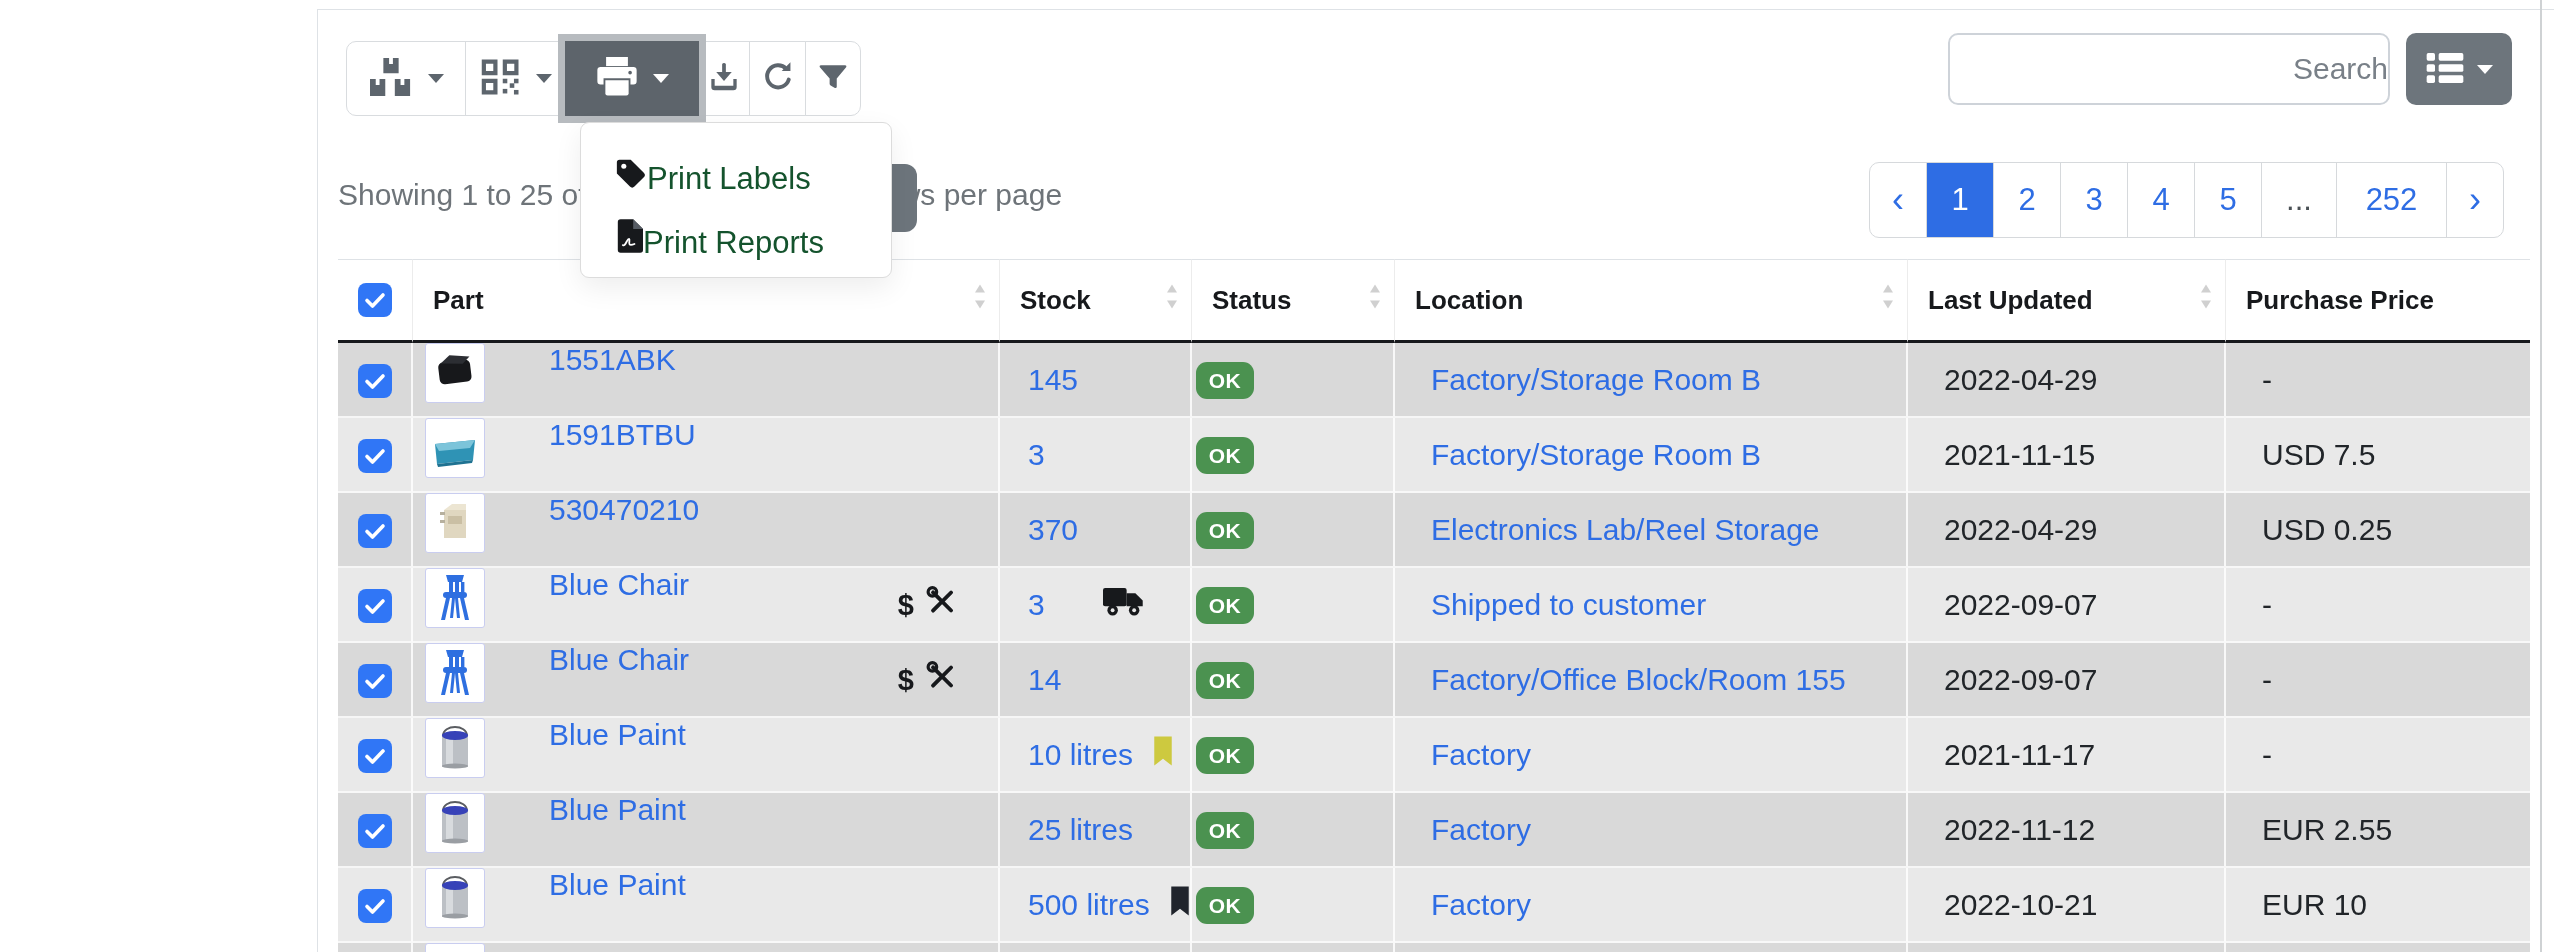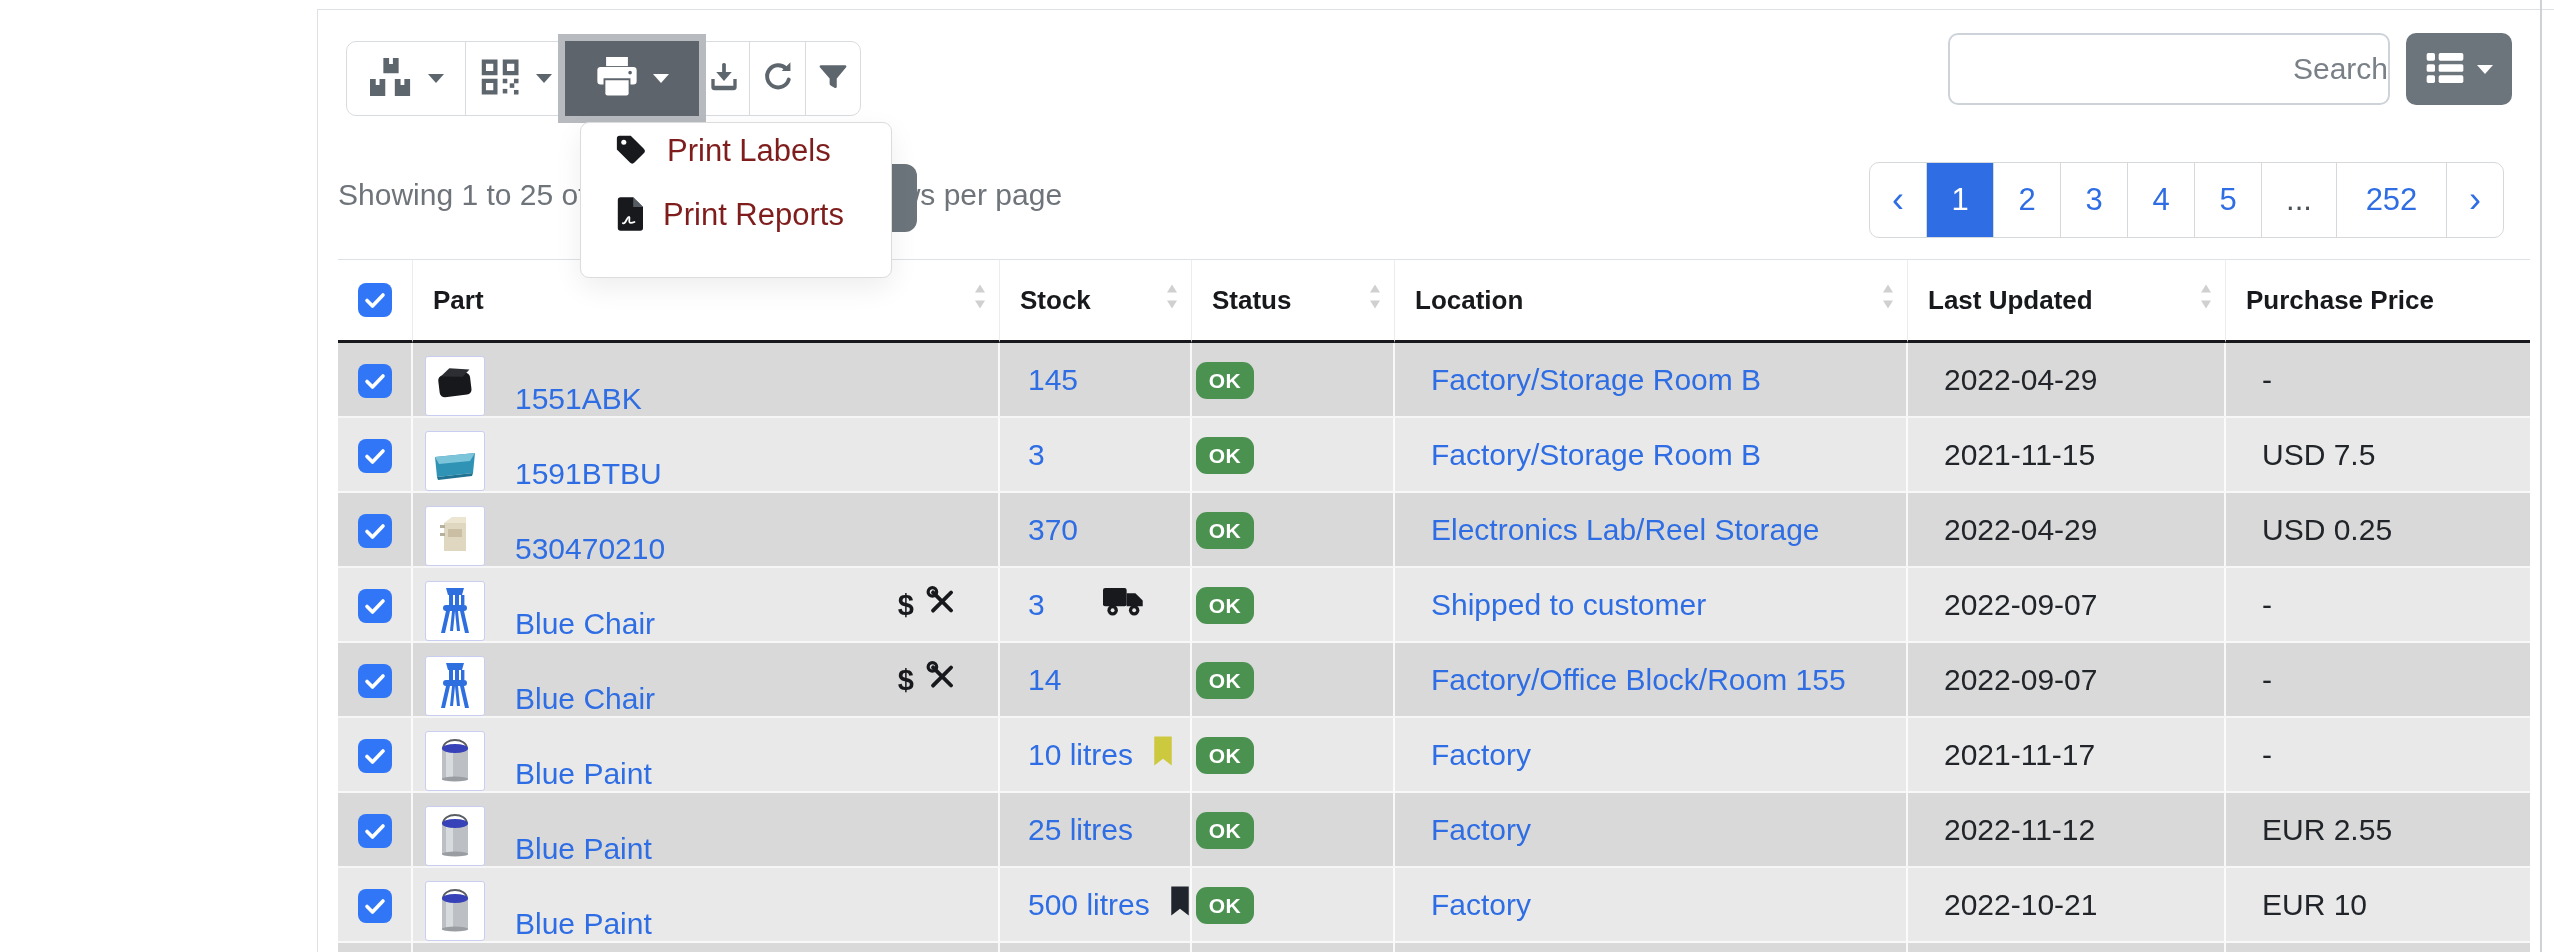--- a/index.html
+++ b/index.html
@@ -19,22 +19,22 @@
   .tbtn:first-child{margin-left:0;border-radius:10px 0 0 10px;}
   .tbtn.last{border-radius:0 10px 10px 0;}
   .tbtn.active{background:#5d646b;border-color:#5d646b;box-shadow:0 0 0 7px #b7bbbf;position:relative;z-index:2;}
   .caret{width:0;height:0;border-left:8px solid transparent;border-right:8px solid transparent;
          border-top:9px solid #5d656d;}
   .caret.white{border-top-color:#ffffff;}
 
   
   .menu{left:580px;top:122px;width:312px;height:156px;background:#fff;border:1px solid #dcdcdc;
         border-radius:9px;z-index:40;box-shadow:0 10px 28px rgba(0,0,0,.07);padding:10px 0;box-sizing:border-box;}
-  .menu-item{height:64px;display:flex;align-items:flex-start;gap:20px;padding:0 0 0 34px;cursor:pointer;
-        font-size:31px;color:#7f1d1d;white-space:nowrap;}
+  .menu-item{height:64px;display:flex;align-items:flex-end;padding:0 0 0 34px;cursor:pointer;
+        font-size:31px;color:#14532d;white-space:nowrap;}
 
   
   .pagesize-frag{left:845px;top:164px;width:72px;height:68px;background:#6d757c;border-radius:12px;z-index:10;}
   .info-text{top:178px;font-size:30px;color:#6e7479;white-space:nowrap;}
 
   
   .search{left:1948px;top:33px;width:442px;height:72px;border:2px solid #ced3d9;border-radius:10px;
         box-sizing:border-box;font-size:30px;padding:0 0 0 24px;color:#3c4248;outline:none;
         font-family:"Liberation Sans",sans-serif;text-align:right;}
   .search::placeholder{color:#798088;opacity:1;}
@@ -62,21 +62,21 @@
   th.th-cb{text-align:center;padding:0;}
   .sort{position:absolute;right:12px;top:50%;transform:translateY(-50%);}
   td{height:73px;font-size:30px;border-right:2px solid rgba(255,255,255,.8);
      border-bottom:2px solid rgba(250,250,250,.9);padding:0;box-sizing:border-box;vertical-align:middle;}
   td:last-child{border-right:none;}
   tr.dark td{background:#d9d9d9;}
   tr.light td{background:#e9e9e9;}
   .c-cb{text-align:center;}
   .cb{display:inline-block;width:34px;height:34px;background:#3076f6;border-radius:8px;vertical-align:middle;
       line-height:0;cursor:pointer;}
-  .c-part-flex{display:flex;align-items:flex-end;padding-left:12px;position:relative;height:73px;}
+  .c-part-flex{display:flex;align-items:flex-start;padding-left:12px;position:relative;height:73px;gap:34px;}
   .thumb{width:58px;height:58px;background:#fff;border:1px solid #c9cdf0;border-radius:3px;flex:0 0 auto;
       display:flex;align-items:center;justify-content:center;overflow:hidden;}
   .lnk{color:#2e6de4;text-decoration:none;cursor:pointer;white-space:nowrap;}
   .part-name{margin-left:30px;}
   .part-icons{position:absolute;right:40px;top:50%;transform:translateY(-50%);display:flex;align-items:center;gap:12px;}
   .dollar{font-size:29px;font-weight:700;color:#17191c;}
   .c-stock-flex{display:flex;align-items:center;gap:18px;padding-left:28px;}
   .badge{display:inline-block;min-width:58px;height:37px;line-height:37px;text-align:center;background:#4b9250;
       color:#fff;font-size:21px;font-weight:700;border-radius:11px;margin-left:4px;letter-spacing:.5px;}
   .pad20{padding-left:36px;}

